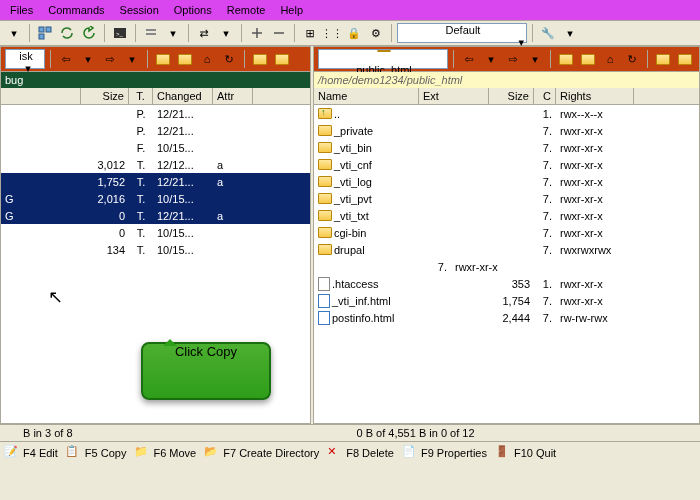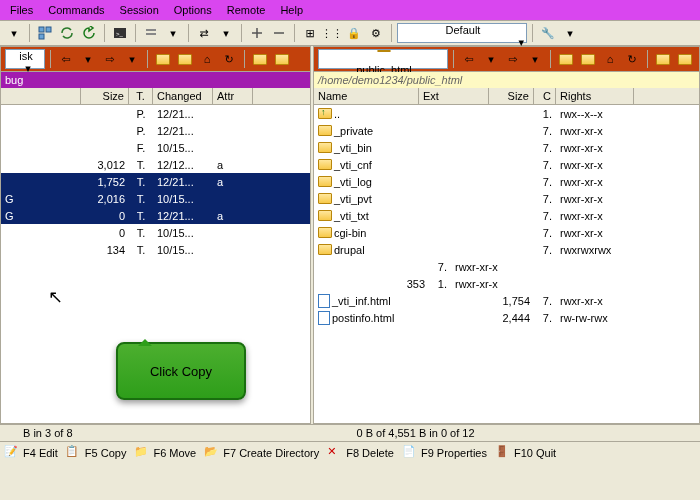--- a/index.html
+++ b/index.html
@@ -8,21 +8,21 @@
 .menubar span { display: inline-block; padding: 2px 6px; cursor: default; }
 .toolbar { background: #ece9d8; padding: 2px 4px; border-bottom: 1px solid #aca899; display: flex; align-items: center; gap: 2px; }
 .tb-btn { width: 20px; height: 20px; display: inline-flex; align-items: center; justify-content: center; border: 1px solid transparent; }
 .sep { width: 1px; height: 18px; background: #aca899; margin: 0 3px; }
 .dropdown { background: #fff; border: 1px solid #7f9db9; height: 20px; display: inline-flex; align-items: center; padding: 0 2px 0 4px; flex-direction: column; }
 .dropdown .arrow { margin-left: 4px; }
 .panels { display: flex; height: 378px; }
 .panel { flex: 1; display: flex; flex-direction: column; border: 1px solid #aca899; }
 .panel-left { margin-right: 2px; }
 .nav-row { background: #c2410c; padding: 2px 4px; display: flex; align-items: center; gap: 2px; border-bottom: 1px solid #aca899; }
-.path-hdr { background: #a21caf; color: #fff; padding: 2px 4px; font-size: 11px; }
+.path-hdr { background: #14532d; color: #fff; padding: 2px 4px; font-size: 11px; }
 .path-hdr.remote { background: #fef9c3; color: #666; font-style: italic; }
 .grid { flex: 1; background: #fff; overflow: hidden; }
 .ghdr { display: flex; background: #ece9d8; border-bottom: 1px solid #aca899; }
 .ghdr > div { padding: 2px 4px; border-right: 1px solid #aca899; font-size: 11px; }
 .grow { display: flex; height: 17px; align-items: center; padding: 0; }
 .grow > div { padding: 1px 4px; white-space: nowrap; overflow: hidden; }
 .grow.sel { background: #0a246a; color: #fff; }
 .col-name-l { width: 80px; }
 .col-size-l { width: 48px; text-align: right; }
 .col-t-l { width: 24px; text-align: center; }
@@ -33,21 +33,21 @@
 .col-size-r { width: 45px; text-align: right; }
 .col-c-r { width: 22px; text-align: right; }
 .col-rights-r { width: 78px; }
 .ico-folder { width: 14px; height: 11px; background: linear-gradient(#ffe79c,#f7c94a); border: 1px solid #b8860b; border-radius: 1px; display: inline-block; }
 .ico-file { width: 12px; height: 14px; background: #fff; border: 1px solid #888; display: inline-block; }
 .status { background: #ece9d8; padding: 2px 23px; border-top: 1px solid #aca899; display: flex; gap: 13px; }
 .status > div { flex: 1; }
 .fkeys { background: #ece9d8; padding: 3px 4px; border-top: 1px solid #aca899; display: flex; gap: 8px; }
 .fkeys > div { display: flex; align-items: center; gap: 3px; }
 .fk-ico { width: 16px; height: 16px; display: inline-block; }
-.callout { position: absolute; left: 116px; top: 342px; width: 130px; height: 58px; background: linear-gradient(#4caf2f,#2e9e1a); border: 2px solid #196e0f; border-radius: 8px; display: flex; align-items: center; justify-content: center; color: #000; font-size: 13px; box-shadow: 0 3px 6px rgba(0,0,0,.4); }
+.callout { position: absolute; left: 141px; top: 342px; width: 130px; height: 58px; background: linear-gradient(#4caf2f,#2e9e1a); border: 2px solid #196e0f; border-radius: 8px; display: flex; align-items: flex-start; justify-content: center; color: #000; font-size: 13px; box-shadow: 0 3px 6px rgba(0,0,0,.4); }
 .callout::after { content:''; position:absolute; top:-12px; left:20px; border:7px solid transparent; border-bottom-color:#2e9e1a; }
 .cursor { position: absolute; left: 48px; top: 286px; font-size: 18px; color:#000; }
 svg { display: block; }
 </style>
 </head>
 <body>
 
 <div class="menubar">
   <span>Files</span>
   <span>Commands</span>
@@ -354,20 +354,24 @@
             <div class="col-c-r">7.</div>
             <div class="col-rights-r">rwxrwxrwx</div>
           </div>
           <div class="grow">
             <div class="col-ext-r"></div>
             <div class="col-size-r"></div>
             <div class="col-c-r">7.</div>
             <div class="col-rights-r">rwxr-xr-x</div>
           </div>
           <div class="grow">
+            <div class="col-name-r">
+              <span class="ico-file"></span>
+              <span>.htaccess</span>
+            </div>
             <div class="col-ext-r"></div>
             <div class="col-size-r">353</div>
             <div class="col-c-r">1.</div>
             <div class="col-rights-r">rwxr-xr-x</div>
           </div>
           <div class="grow">
             <div class="col-name-r">
               <span class="ico-file" style="border-color:#3a7ac0"></span>
               <span>_vti_inf.html</span>
             </div>

